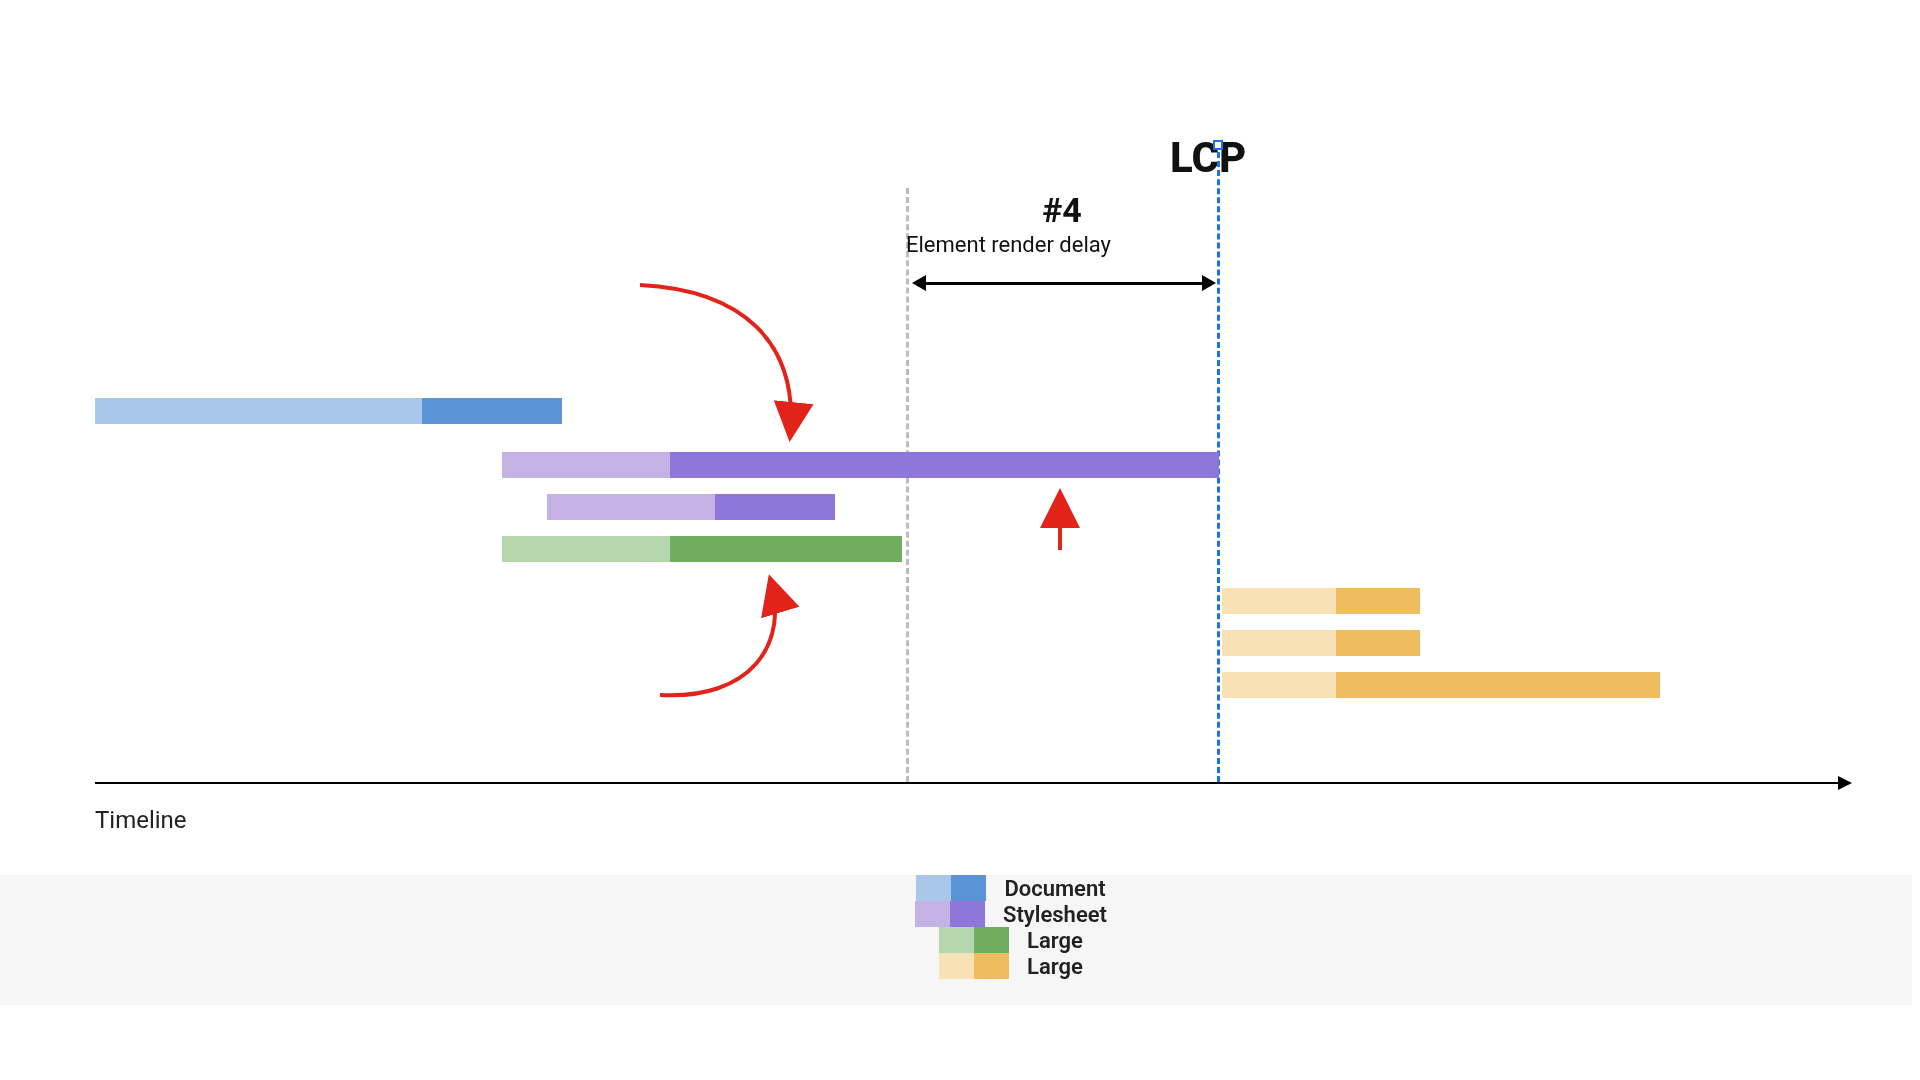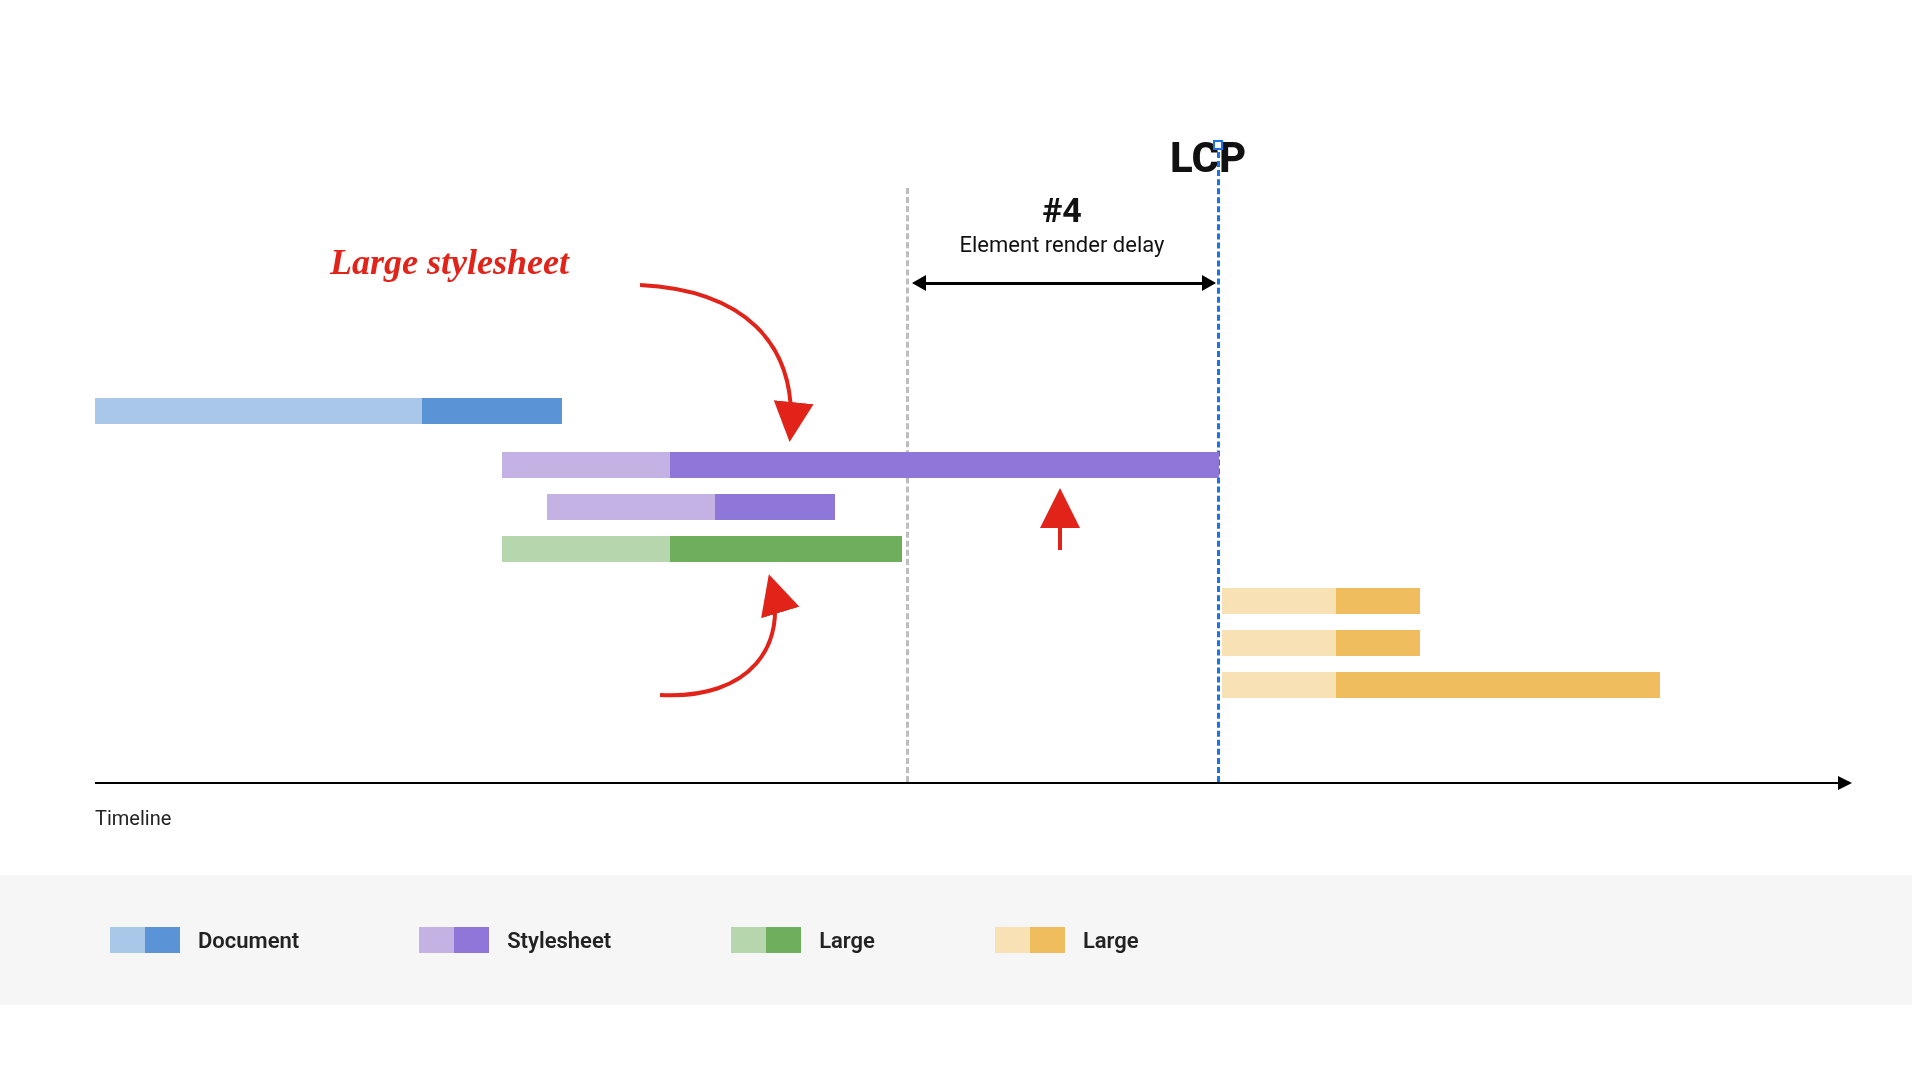--- a/index.html
+++ b/index.html
@@ -47,21 +47,20 @@
 
   .section-title {
     position: absolute;
     font-weight: 700;
     color: #111;
     text-align: center;
   }
   .section-sub {
     position: absolute;
     color: #111;
-    text-align: center;
   }
 
   .handwriting {
     position: absolute;
     font-family: "Comic Sans MS", "Segoe Script", cursive;
     font-style: italic;
     font-weight: 700;
     color: #e2231a;
     line-height: 1.25;
     text-align: center;
@@ -74,33 +73,33 @@
   }
   .axis-arrow {
     position: absolute;
     width: 0; height: 0;
     border-top: 7px solid transparent;
     border-bottom: 7px solid transparent;
     border-left: 14px solid #000;
   }
   .axis-label {
     position: absolute;
-    font-size: 20px;
+    font-size: 24px;
     color: #222;
     text-align: right;
   }
 
   .legend {
     position: absolute;
     left: 0; right: 8px;
     background: #f6f6f6;
     display: flex;
     align-items: center;
-    gap: 120px;
     padding-left: 110px;
+    flex-direction: column;
   }
   .legend-item {
     display: flex;
     align-items: center;
     gap: 18px;
     font-size: 22px;
     font-weight: 600;
     color: #222;
   }
   .swatch {
@@ -175,21 +174,20 @@
   </div>
   <div class="bar" style="left:1222px; top:630px; width:198px;">
     <div class="light" style="width:114px; background:#f7e1b5;"></div>
     <div class="dark" style="width:84px; background:#f0bd5e;"></div>
   </div>
   <div class="bar" style="left:1222px; top:672px; width:438px;">
     <div class="light" style="width:114px; background:#f7e1b5;"></div>
     <div class="dark" style="width:324px; background:#f0bd5e;"></div>
   </div>
 
-  <div class="handwriting" style="left:330px; top:240px; font-size:36px;">Large stylesheet</div>
 
   <svg style="position:absolute; left:0; top:0; width:1920px; height:1080px; pointer-events:none;">
     <defs>
       <marker id="redhead" markerWidth="12" markerHeight="12" refX="9" refY="5" orient="auto">
         <path d="M0,0 L10,5 L0,10 Z" fill="#e2231a"></path>
       </marker>
     </defs>
 
     <path d="M 640 285 C 740 290, 800 340, 790 438" stroke="#e2231a" stroke-width="4" fill="none" marker-end="url(#redhead)"></path>
 

